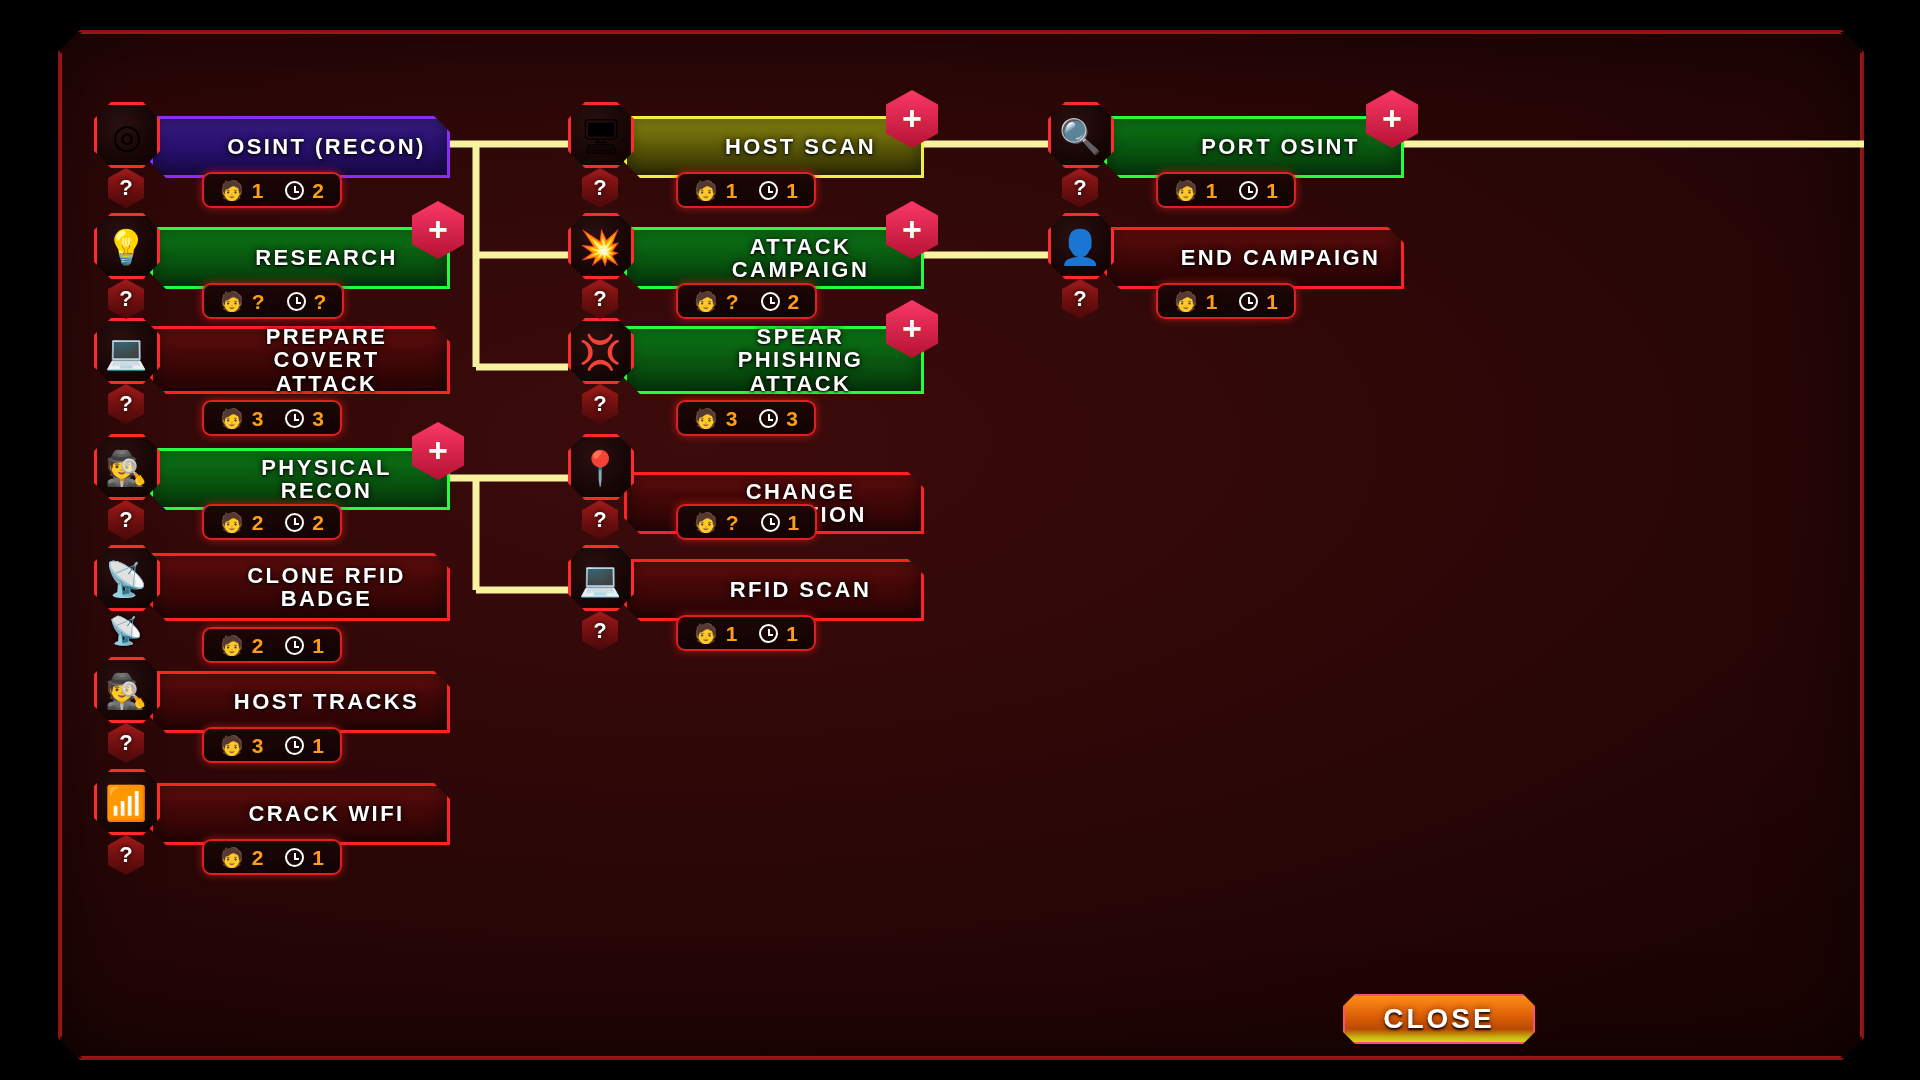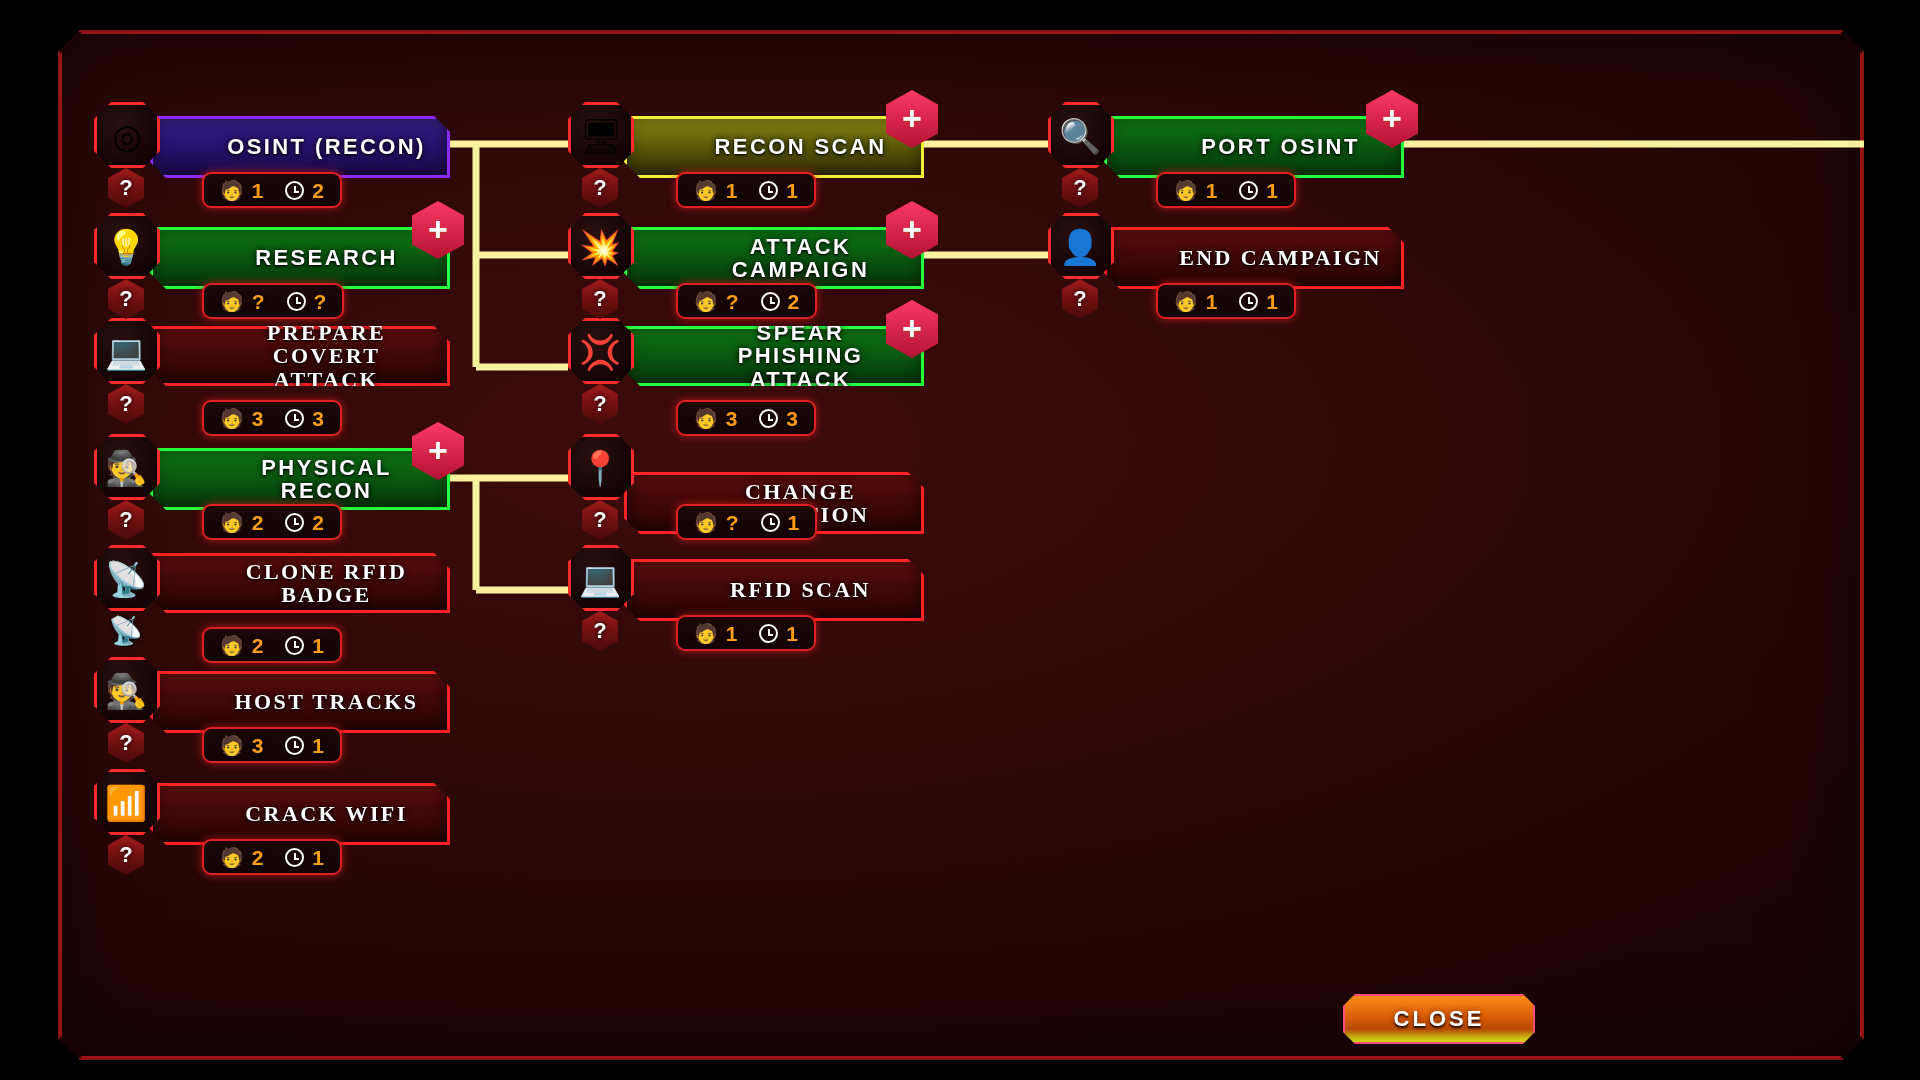--- a/index.html
+++ b/index.html
@@ -45,29 +45,28 @@
     clip-path: polygon(0 0, calc(100% - 16px) 0, 100% 16px, 100% 100%,
                        16px 100%, 0 calc(100% - 16px));
   }
   .card .label {
     color: #ffffff; font-size: 22px; letter-spacing: 2.4px;
     font-weight: 700; text-align: center; line-height: 1.06;
     text-shadow: 0 0 7px rgba(0,0,0,.95), 0 1px 2px #000;
     white-space: pre-line;
     padding-left: 27px;
   }
-  .card.two-line { height: 60px; }
+  .card.two-line { height: 68px; }
 
   
   .card.locked {
     width: 300px;
     background: linear-gradient(180deg, #6d0f0f 0%, #450808 38%, #2b0404 100%);
     border: 3px solid #ff2222;
     box-shadow: 0 0 11px rgba(255,30,30,.85), inset 0 0 20px rgba(0,0,0,.65);
-    font-family: Liberation Serif, serif;
   }
   .card.avail {
     background: linear-gradient(180deg, #0d7d16 0%, #0a5e11 40%, #063a0a 100%);
     border: 3px solid #25ff3a;
     box-shadow: 0 0 12px rgba(35,255,60,.8), inset 0 0 18px rgba(0,0,0,.5);
   }
   .card.active {
     background: linear-gradient(180deg, #3a1f86 0%, #2a1272 42%, #1a0a4d 100%);
     border: 3px solid #8c2bff;
     box-shadow: 0 0 14px rgba(150,60,255,.9), inset 0 0 18px rgba(0,0,0,.5);
@@ -156,21 +155,21 @@
     width: 192px; height: 50px;
     background: linear-gradient(180deg, #ff8b18 0%, #d85c05 48%, #b84a03 72%, #c9c013 92%, #d8d21a 100%);
     border: 2px solid #ff4d7a;
     clip-path: polygon(12px 0, calc(100% - 12px) 0, 100% 12px, 100% calc(100% - 12px),
                        calc(100% - 12px) 100%, 12px 100%, 0 calc(100% - 12px), 0 12px);
     display:flex; align-items:center; justify-content:center;
     box-shadow: 0 0 12px rgba(255,120,20,.8);
     cursor:pointer;
   }
   #close-btn span {
-    color:#fff; font-size:22px; font-weight:700; letter-spacing:3px;
+    color:#fff; font-size:28px; font-weight:700; letter-spacing:3px;
     text-shadow: 0 0 6px rgba(120,40,0,.9), 0 2px 2px #000;
   }
 </style>
 </head>
 <body>
 
 <div id="panel">
 
   <svg id="wires" viewBox="0 0 1806 1030" xmlns="http://www.w3.org/2000/svg">
     <g stroke="#f7f2a0" stroke-width="7" fill="none" stroke-linecap="butt" stroke-linejoin="miter">
@@ -331,21 +330,21 @@
             <span class="sv">2</span>
           </div>
           <div class="grp">
             <span class="clock"></span>
             <span class="sv">1</span>
           </div>
         </div>
       </div>
       <div class="node" style="left: 508px; top: 84px;">
         <div class="card selected" style="width: 300px;">
-          <div class="label">RECON SCAN</div>
+          <div class="label">HOST SCAN</div>
         </div>
         <div class="icon-tile">
           <span class="g">🖥</span>
         </div>
         <div class="hex-badge">?</div>
         <div class="plus-hex" style="left: 318px; top: -26px;">
           <span class="pl">+</span>
         </div>
         <div class="stats">
           <div class="grp">

